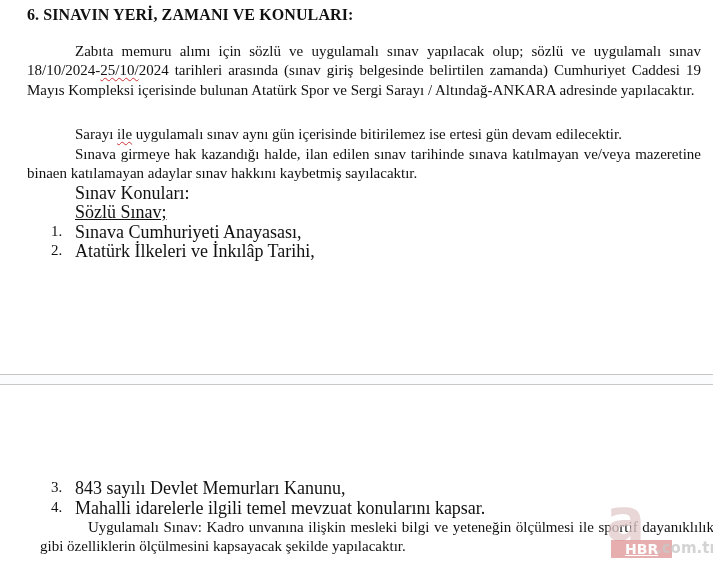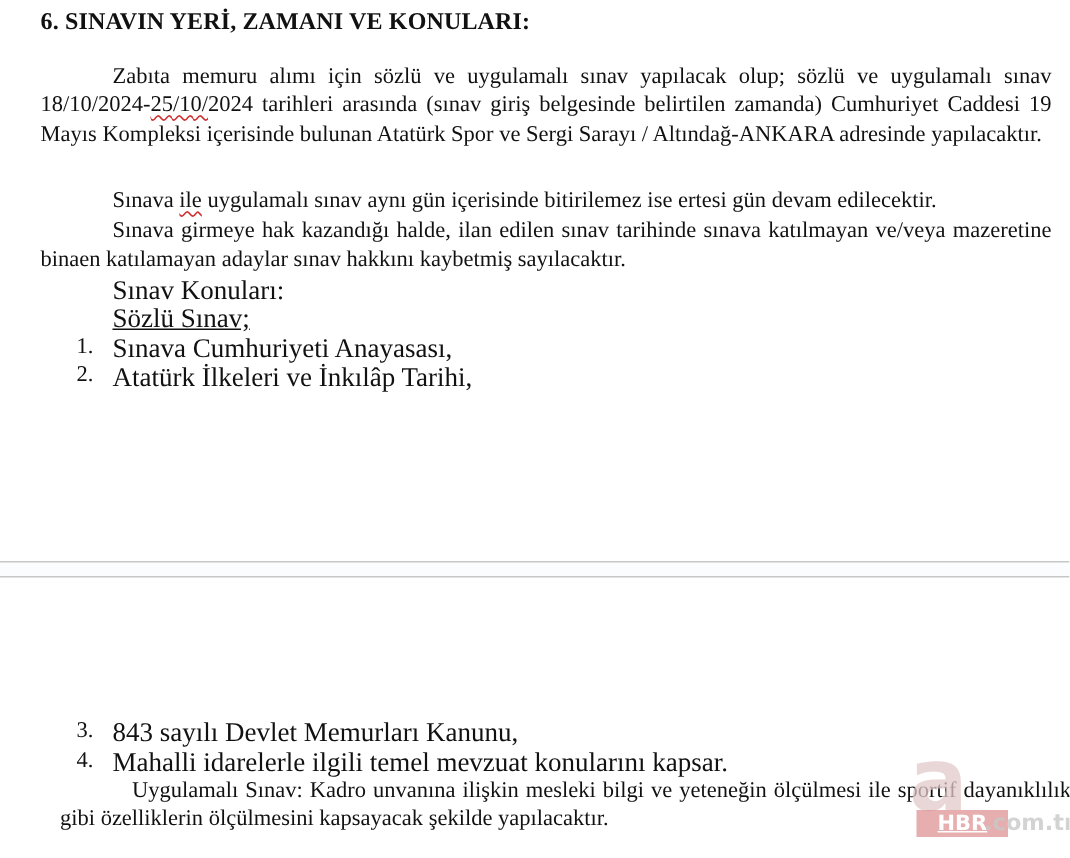--- a/index.html
+++ b/index.html
@@ -24,21 +24,21 @@
 </style>
 </head>
 <body>
 
 <div class="page" style="top:0;height:572px;">
 
   <div class="heading">6. SINAVIN YERİ, ZAMANI VE KONULARI:</div>
 
   <div class="para indent" style="top:42px;"><span>Zabıta memuru alımı için sözlü ve uygulamalı sınav yapılacak olup; sözlü ve uygulamalı sınav 18/10/2024-</span><span class="squiggle">25/10/</span><span>2024 tarihleri arasında (sınav giriş belgesinde belirtilen zamanda) Cumhuriyet Caddesi 19 Mayıs Kompleksi içerisinde bulunan Atatürk Spor ve Sergi Sarayı / Altındağ-ANKARA adresinde yapılacaktır.</span></div>
 
-  <div class="para indent" style="top:125px;"><span>Sınava </span><span class="squiggle">ile</span><span> uygulamalı sınav aynı gün içerisinde bitirilemez ise ertesi gün devam edilecektir.</span></div>
+  <div class="para indent" style="top:125px;"><span>Sarayı </span><span class="squiggle">ile</span><span> uygulamalı sınav aynı gün içerisinde bitirilemez ise ertesi gün devam edilecektir.</span></div>
 
   <div class="para indent" style="top:145px;">Sınava girmeye hak kazandığı halde, ilan edilen sınav tarihinde sınava katılmayan ve/veya mazeretine binaen katılamayan adaylar sınav hakkını kaybetmiş sayılacaktır.</div>
 
   <div class="line" style="left:75px;top:184px;">Sınav Konuları:</div>
   <div class="line" style="left:75px;top:203px;text-decoration:underline;">Sözlü Sınav;</div>
 
   <div>
     <span class="num" style="left:51px;top:223px;">1.</span>
     <span class="line" style="left:75px;top:223px;">Sınava Cumhuriyeti Anayasası,</span>
   </div>

